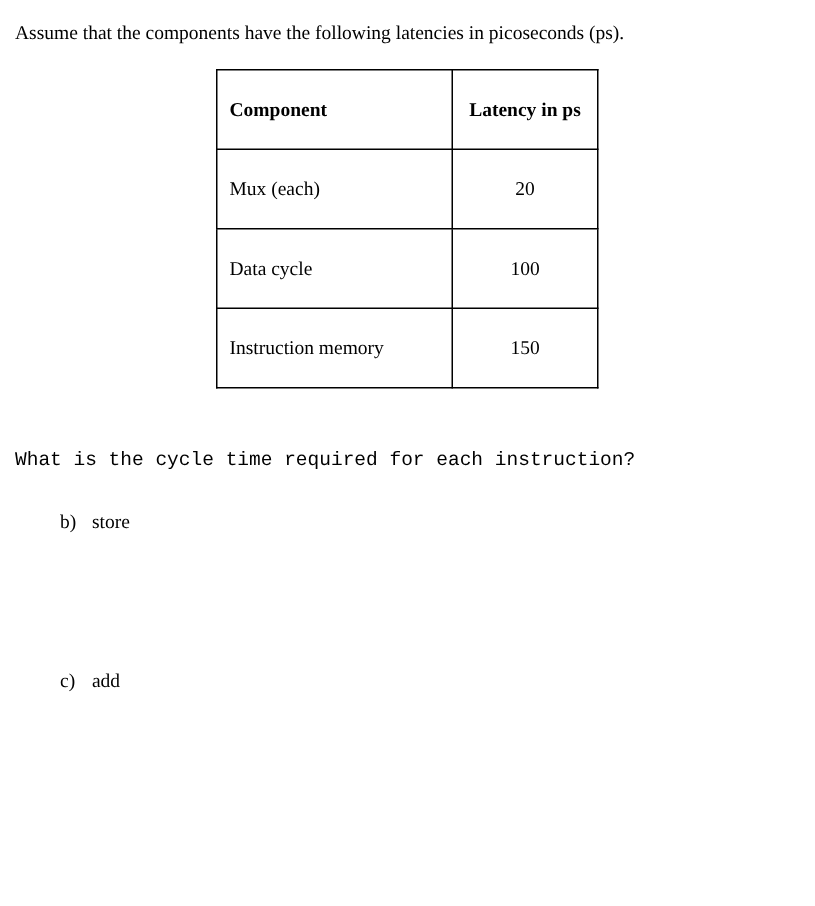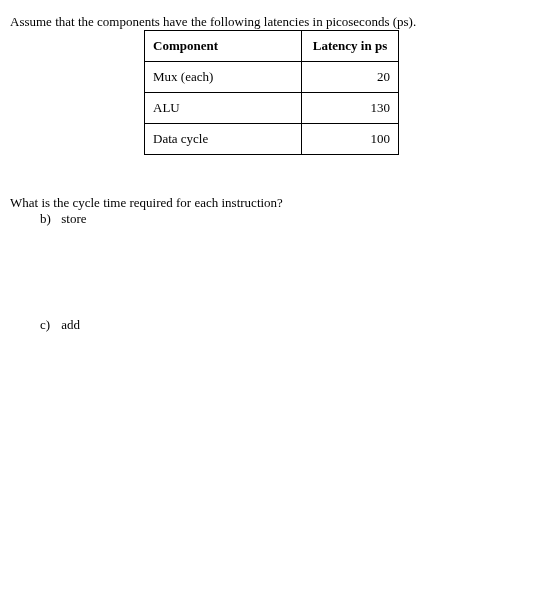--- a/index.html
+++ b/index.html
@@ -6,50 +6,53 @@
       font-family: "Times New Roman", Times, serif;
       font-size: 13px;
       color: #000;
       margin: 0;
       padding: 14px 10px;
       width: 543px;
       box-sizing: border-box;
       background: #fff;
     }
     .intro {
+      margin-bottom: 16px;
     }
     table {
       border-collapse: collapse;
       margin: 0 auto 40px auto;
     }
     td, th {
       border: 1px solid #000;
-      padding: 7px 8px;
+      padding: 18px 8px;
       font-weight: normal;
       text-align: left;
       font-size: 13px;
     }
     .col-component {
       width: 140px;
     }
     .col-latency {
       width: 80px;
       text-align: center;
     }
     th.col-latency, th.col-component {
       font-weight: bold;
       text-align: left;
     }
     th.col-latency {
       text-align: center;
     }
     td.col-latency {
-      text-align: right;
+      text-align: center;
     }
     .question {
+      margin-bottom: 26px;
+      font-family: Liberation Mono, monospace;
     }
     .sub-list {
       padding-left: 30px;
     }
     .sub-item {
       margin-bottom: 90px;
     }
     .sub-item:last-child {
       margin-bottom: 0;
     }
@@ -67,26 +70,26 @@
   <tbody>
       <tr>
     <th class="col-component">Component</th>
     <th class="col-latency">Latency in ps</th>
   </tr>
   <tr>
     <td class="col-component">Mux (each)</td>
     <td class="col-latency">20</td>
   </tr>
   <tr>
-    <td class="col-component">ALU</td>
-    <td class="col-latency">130</td>
+    <td class="col-component">Data cycle</td>
+    <td class="col-latency">100</td>
   </tr>
   <tr>
-    <td class="col-component">Data cycle</td>
-    <td class="col-latency">100</td>
+    <td class="col-component">Instruction memory</td>
+    <td class="col-latency">150</td>
   </tr>
 </tbody>
   </table>
 
 <div class="question">What is the cycle time required for each instruction?</div>
 
 <div class="sub-list">
   <div class="sub-item">
     <span class="sub-label">b)</span>
     <span>store</span>

